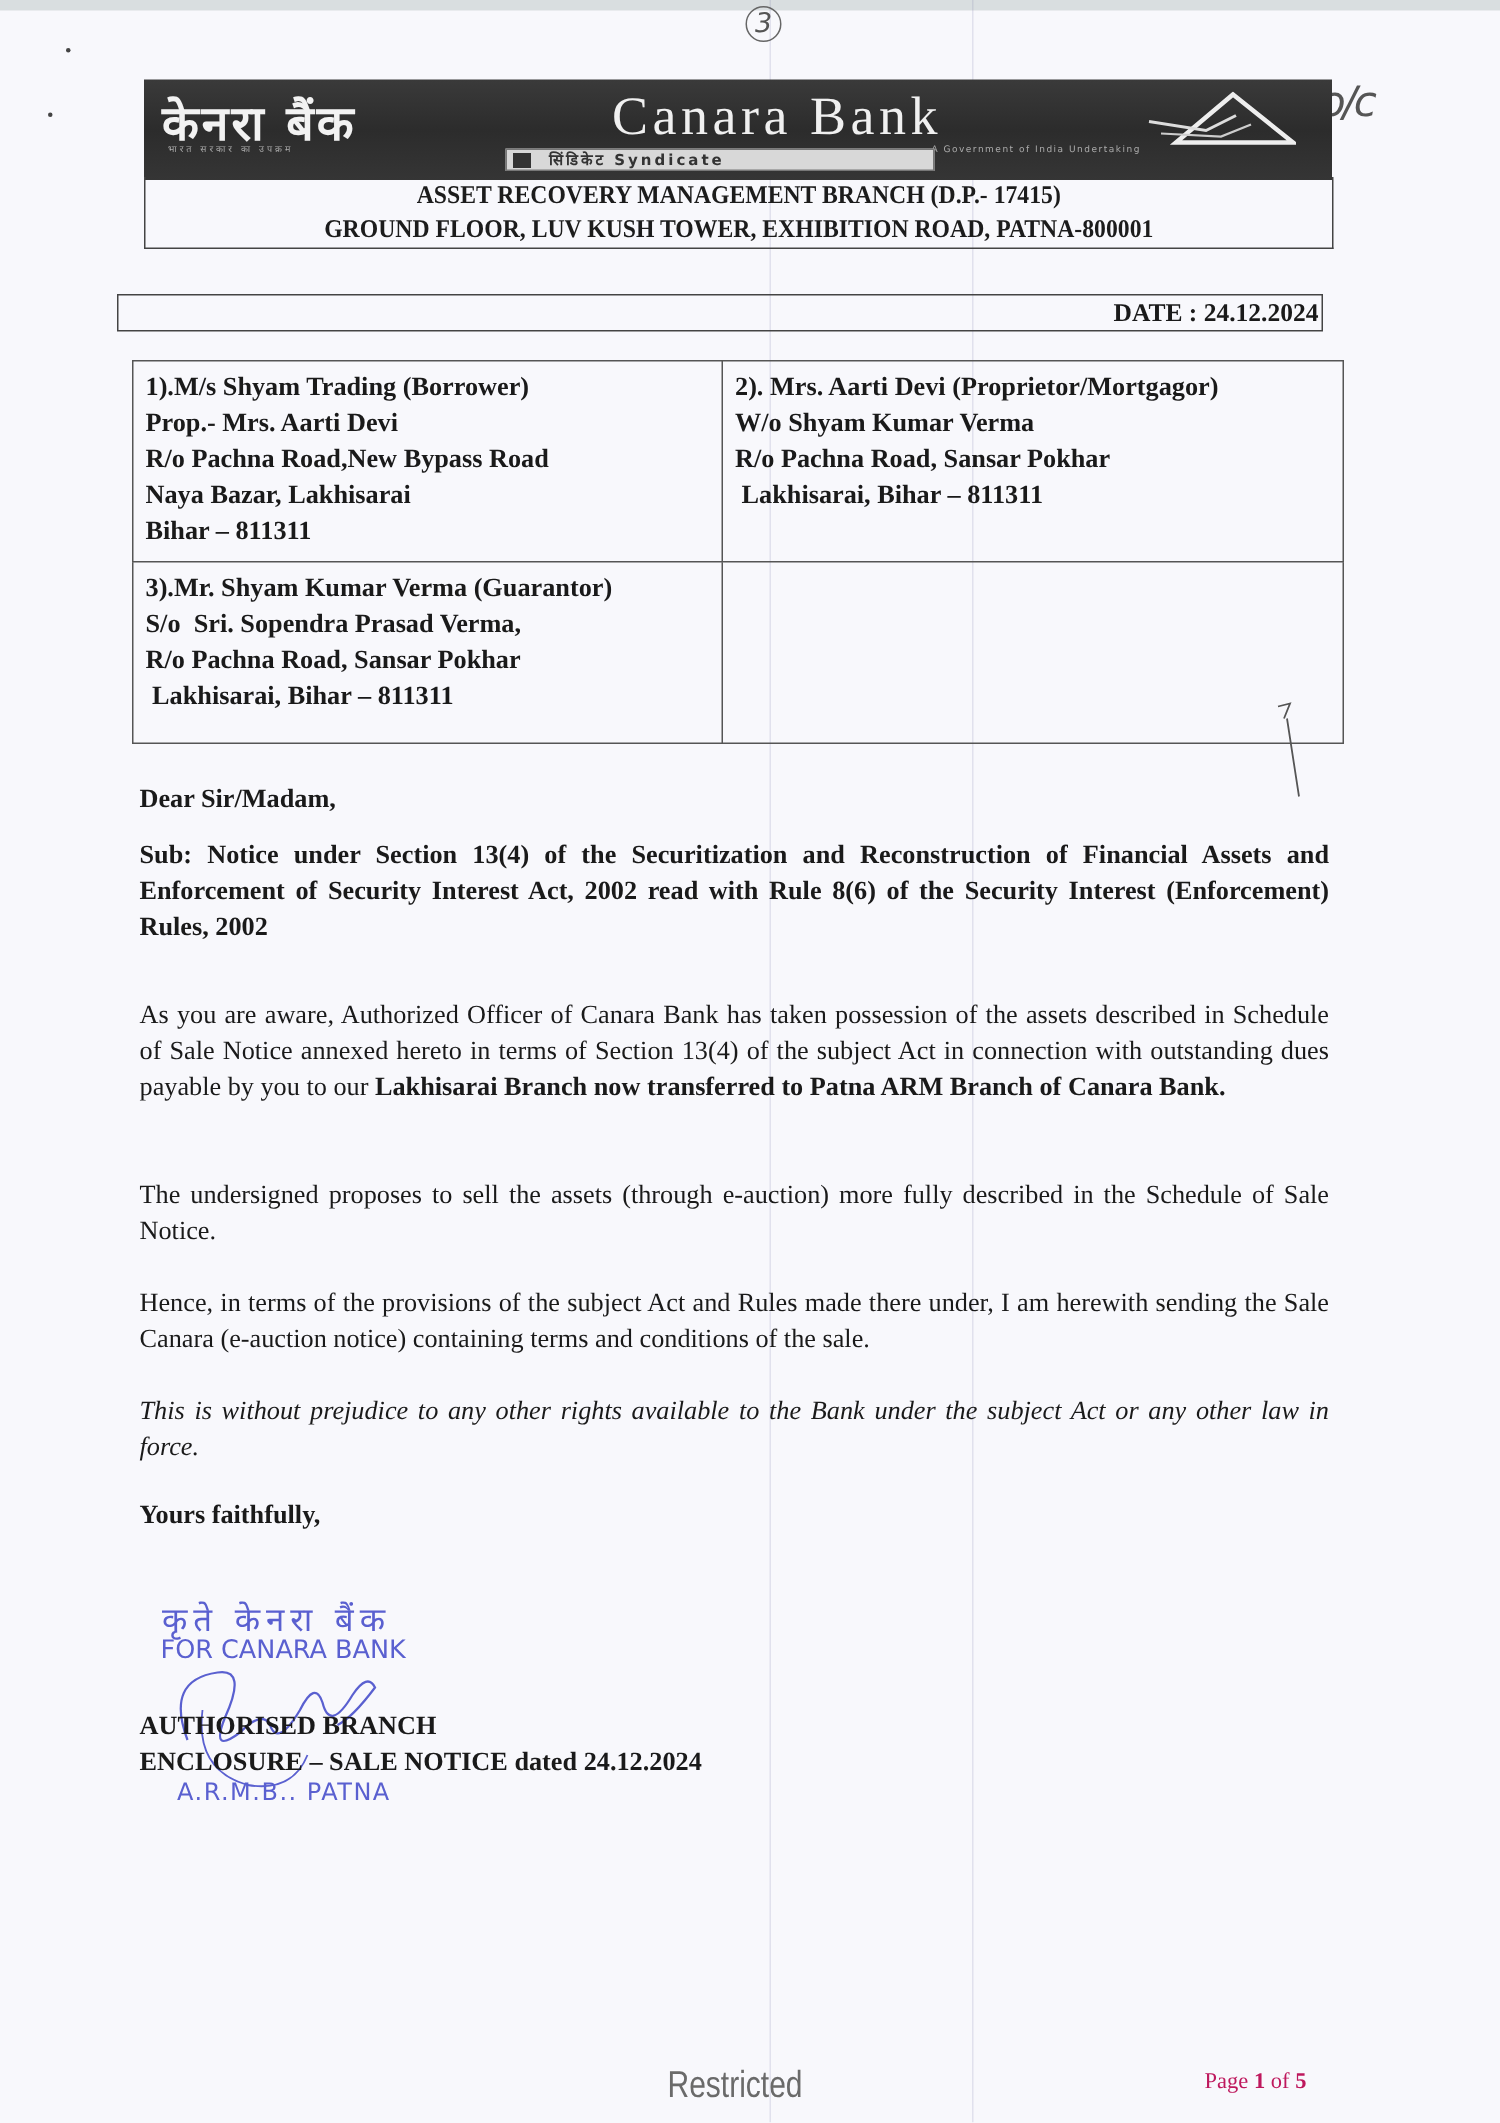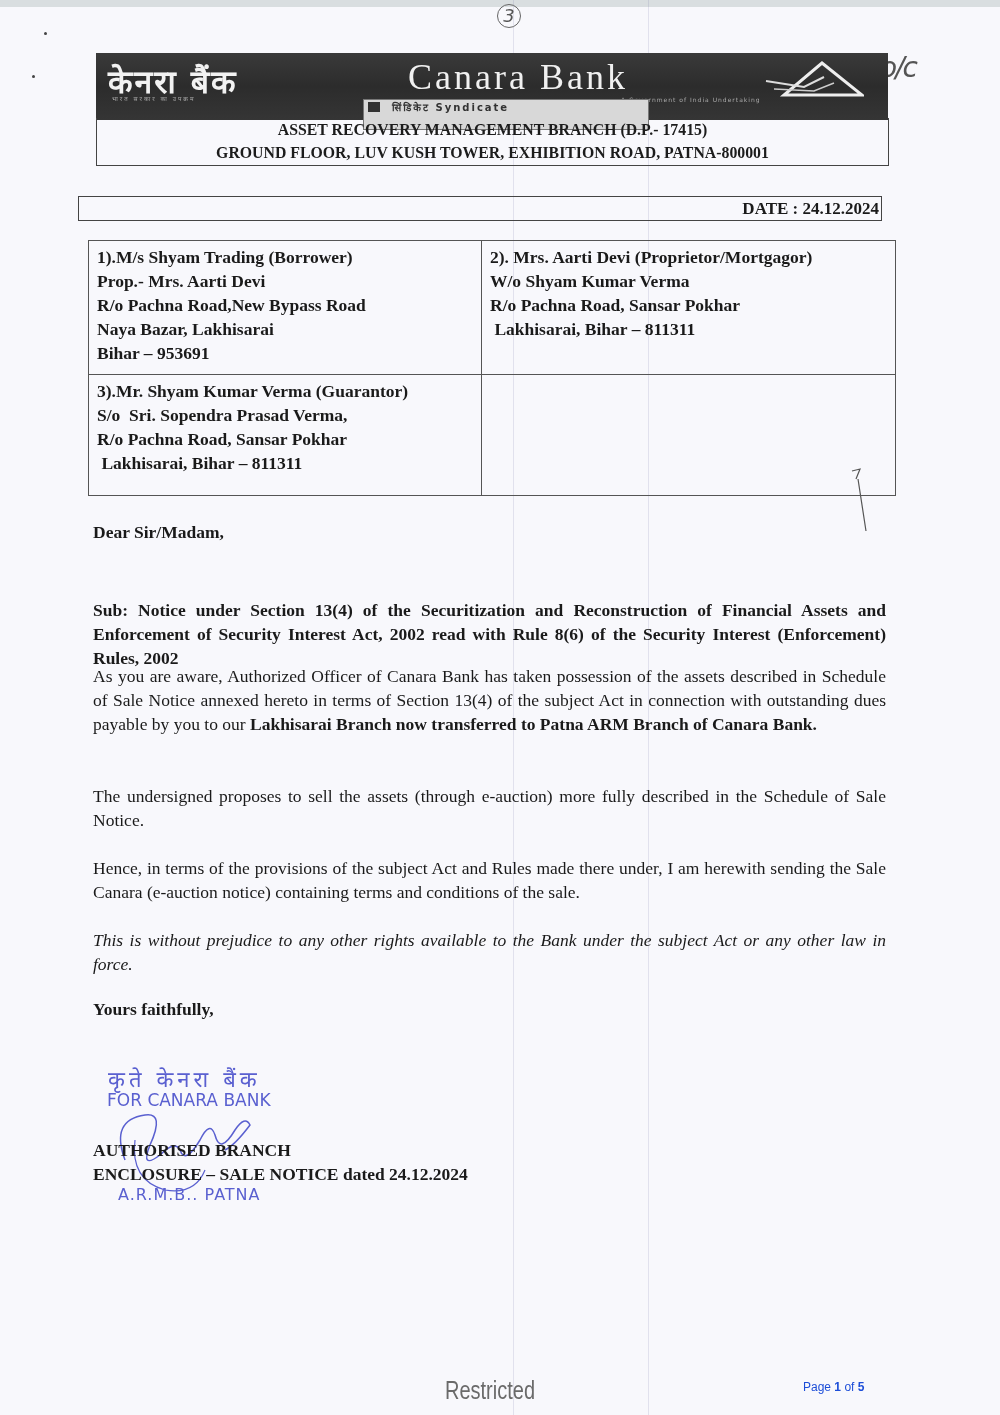--- a/index.html
+++ b/index.html
@@ -20,21 +20,21 @@
     .logo-band {
       position: absolute; left: 96px; top: 53px; width: 792px; height: 67px;
       background: linear-gradient(180deg, #3a3a3a 0%, #2c2c2c 50%, #353535 100%);
     }
     .logo-hindi { position: absolute; left: 12px; top: 6px; font-size: 32px; color: #f2f2f2; font-weight: bold; letter-spacing: 2px; font-family: "DejaVu Serif", serif; }
     .logo-hindi-tag { position: absolute; left: 16px; top: 42px; font-size: 6px; color: #aaa; letter-spacing: 2px; font-family: "DejaVu Sans", sans-serif; }
     .logo-en { position: absolute; left: 312px; top: 3px; font-size: 36px; color: #f0f0f0; letter-spacing: 3px; font-family: "Liberation Serif", serif; text-align: center; }
     .logo-en-tag { position: absolute; left: 525px; top: 43px; font-size: 6px; color: #aaa; letter-spacing: 1px; font-family: "DejaVu Sans", sans-serif; }
     .logo-mark { position: absolute; left: 668px; top: 8px; width: 100px; height: 36px; }
     .syndicate-badge {
-      position: absolute; left: 267px; top: 46px; width: 286px; height: 31px;
+      position: absolute; left: 241px; top: 46px; width: 286px; height: 15px;
       background: #d8d8d8; border: 1px solid #777;
       font-family: "DejaVu Sans", sans-serif; font-size: 10px; font-weight: bold; color: #333; letter-spacing: 2px;
       line-height: 15px; box-sizing: border-box; padding-left: 28px;
     }
     .syndicate-badge .sq { position: absolute; left: 4px; top: 2px; width: 12px; height: 10px; background: #333; }
 
     .branch-box {
       position: absolute; left: 96px; top: 118px; width: 793px; height: 48px;
       border: 1.5px solid #444; border-top: none; box-sizing: border-box;
       text-align: center; font-weight: bold; font-size: 17px; line-height: 23px; color: #1c1c1c;
@@ -55,37 +55,37 @@
       font-weight: bold; font-size: 17.5px; line-height: 24px;
     }
     table.parties td { border: 1.3px solid #555; vertical-align: top; padding: 4px 8px 4px 8px; }
     table.parties td.c1 { width: 376px; }
     table.parties tr.r1 td { height: 125px; }
     table.parties tr.r2 td { height: 112px; }
 
     .body-text { position: absolute; left: 93px; width: 793px; font-size: 17.5px; line-height: 24px; text-align: justify; }
     .bold { font-weight: bold; }
     .salutation { top: 520px; font-weight: bold; }
-    .subject { top: 598px; font-weight: bold; font-family: Liberation Serif, serif; }
+    .subject { top: 557px; font-weight: bold; font-family: Liberation Serif, serif; }
     .para1 { top: 664px; }
     .para2 { top: 784px; }
     .para3 { top: 856px; }
     .para4 { top: 928px; font-style: italic; }
     .closing { top: 997px; font-weight: bold; }
 
     .stamp { position: absolute; color: #5a60d0; font-family: "DejaVu Sans", sans-serif; }
     .stamp-hindi { left: 108px; top: 1063px; font-size: 22px; letter-spacing: 4px; }
     .stamp-en { left: 107px; top: 1090px; font-size: 17px; }
     .stamp-place { left: 118px; top: 1185px; font-size: 16px; letter-spacing: 1px; }
     .signature { position: absolute; left: 105px; top: 1100px; width: 160px; height: 100px; }
     .officer { position: absolute; left: 93px; top: 1140px; font-weight: bold; font-size: 17.5px; }
     .enclosure { position: absolute; left: 93px; top: 1164px; font-weight: bold; font-size: 17.5px; }
 
     .footer-restricted { position: absolute; left: 445px; top: 1376px; font-family: "Liberation Sans", sans-serif; font-size: 25px; color: #6a6a6a; transform: scaleX(0.8); transform-origin: left; }
-    .footer-page { position: absolute; left: 803px; top: 1380px; font-family: Liberation Sans, sans-serif; font-size: 12px; color: #1d4ed8; }
+    .footer-page { position: absolute; left: 803px; top: 1380px; font-family: Liberation Serif, serif; font-size: 15px; color: #be185d; }
     .footer-page b { font-weight: bold; }
     .tick-mark { position: absolute; left: 850px; top: 465px; width: 20px; height: 70px; }
   </style>
 </head>
 <body>
 
 <div class="topband"></div>
 <div class="scanline" style="left:513px"></div>
 <div class="scanline" style="left:648px"></div>
 
@@ -121,21 +121,21 @@
 </div>
 
 <table class="parties">
   <tbody>
       <tr class="r1">
     <td class="c1">
       <div>1).M/s Shyam Trading (Borrower)</div>
       <div>Prop.- Mrs. Aarti Devi</div>
       <div>R/o Pachna Road,New Bypass Road</div>
       <div>Naya Bazar, Lakhisarai</div>
-      <div>Bihar – 953691</div>
+      <div>Bihar – 811311</div>
     </td>
     <td>
       <div>2). Mrs. Aarti Devi  (Proprietor/Mortgagor)</div>
       <div>W/o Shyam Kumar Verma</div>
       <div>R/o Pachna Road, Sansar Pokhar</div>
       <div style="white-space:pre"> Lakhisarai, Bihar – 811311</div>
     </td>
   </tr>
   <tr class="r2">
     <td class="c1">

